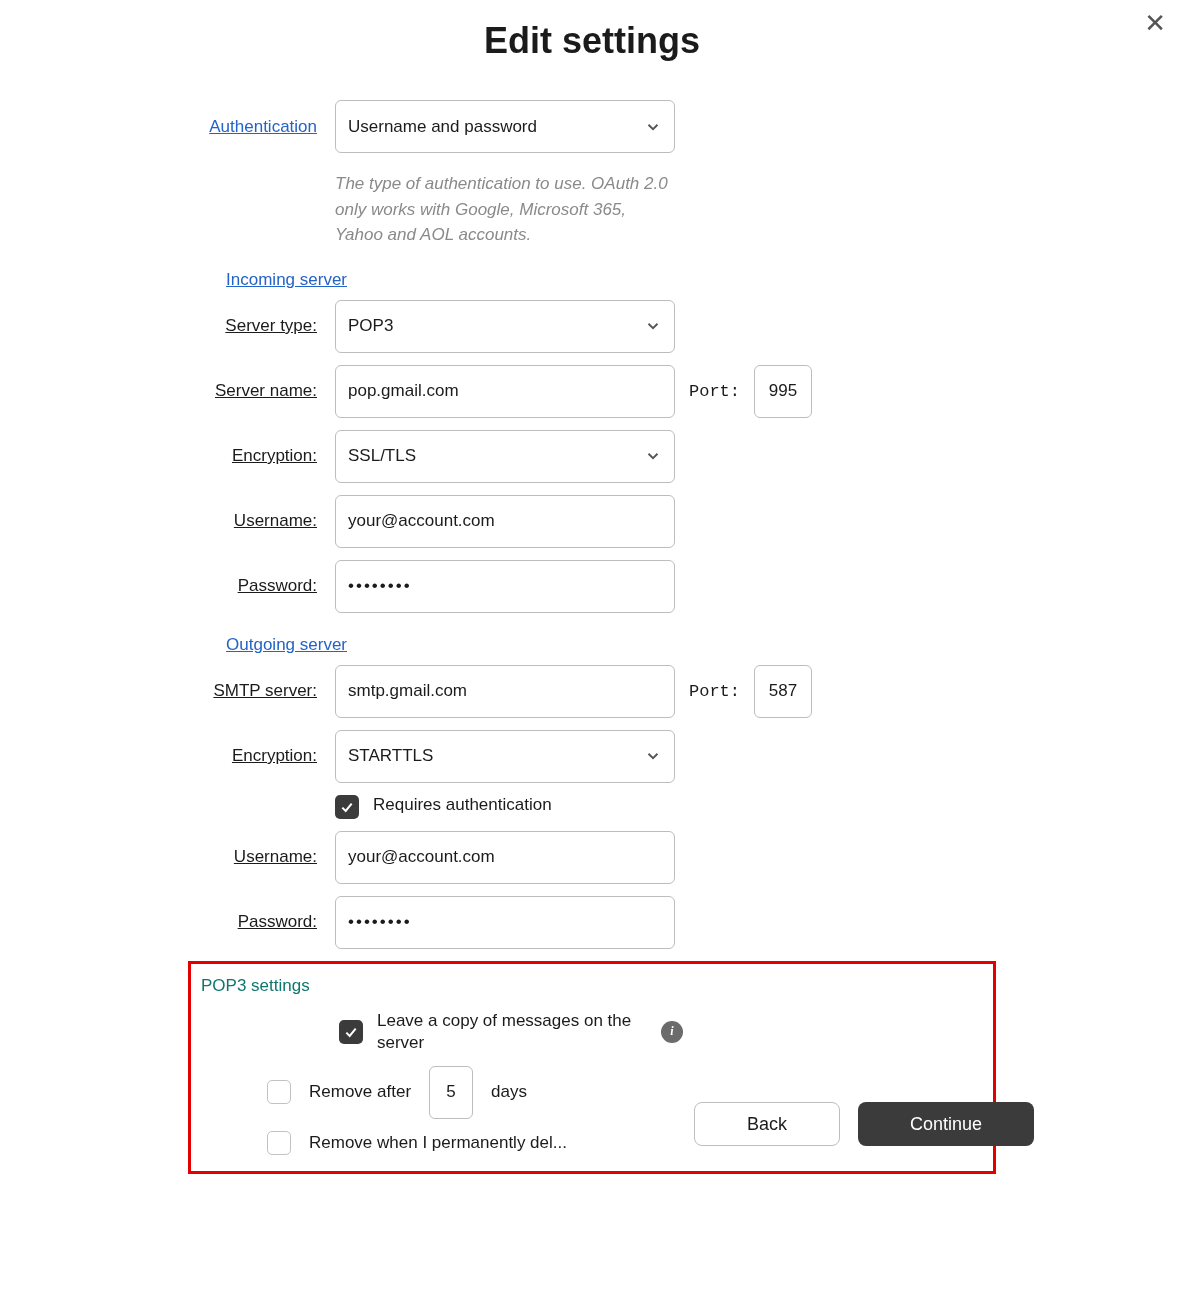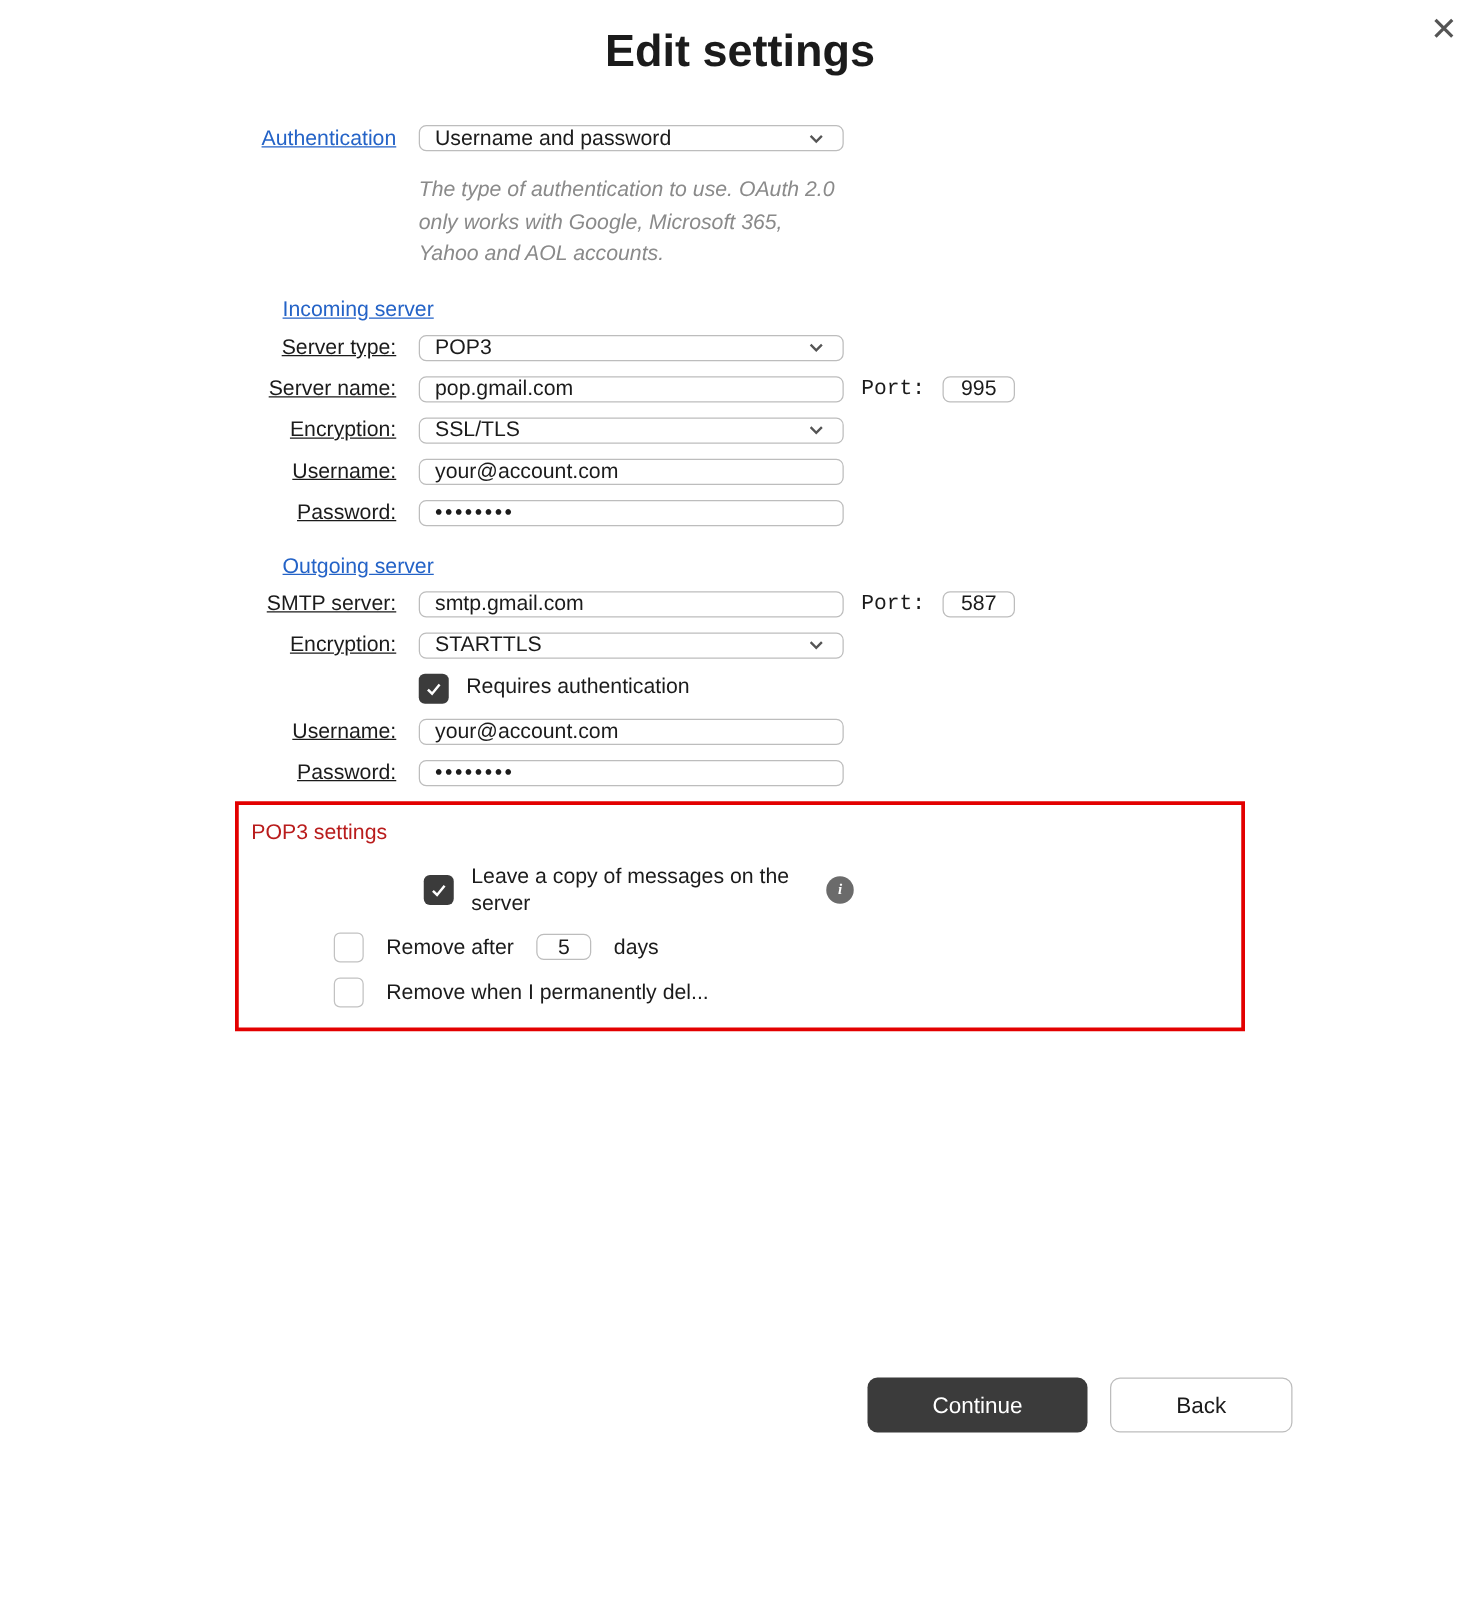--- a/index.html
+++ b/index.html
@@ -53,21 +53,21 @@
       margin-bottom: 10px;
     }
     .controls {
       display: flex;
       align-items: center;
       gap: 14px;
       flex: 1;
     }
     .select, input[type="text"], input[type="password"] {
       width: 340px;
-      height: 21px;
+      height: 53px;
       border: 1px solid #bdbdbd;
       border-radius: 6px;
       padding: 0 12px;
       font-size: 17px;
       background: #fff;
       color: #1b1b1b;
     }
     .select {
       display: flex;
       align-items: center;
@@ -112,21 +112,21 @@
       margin-left: 173px;
       margin-bottom: 12px;
     }
     .pop3box {
       border: 3px solid #e30000;
       padding: 12px 18px 16px 0;
       margin-left: 26px;
       margin-right: 26px;
     }
     .pop3box .section-label {
-      color: #b91c1c;
+      color: #0f766e;
       margin-left: 10px;
       margin-bottom: 14px;
     }
     .info-icon {
       width: 22px; height: 22px;
       border-radius: 50%;
       background: #6b6b6b;
       color: #fff;
       display: inline-flex;
       align-items: center;
@@ -341,15 +341,15 @@
     </div>
 
     <div class="pop3-sub-row">
       <span class="cb unchecked"></span>
       <span class="ellipsis">Remove when I permanently del...</span>
     </div>
   </div>
 </div>
 
 <div class="footer">
+  <button class="btn secondary">Back</button>
   <button class="btn primary">Continue</button>
-  <button class="btn secondary">Back</button>
 </div>
 
 </body></html>

